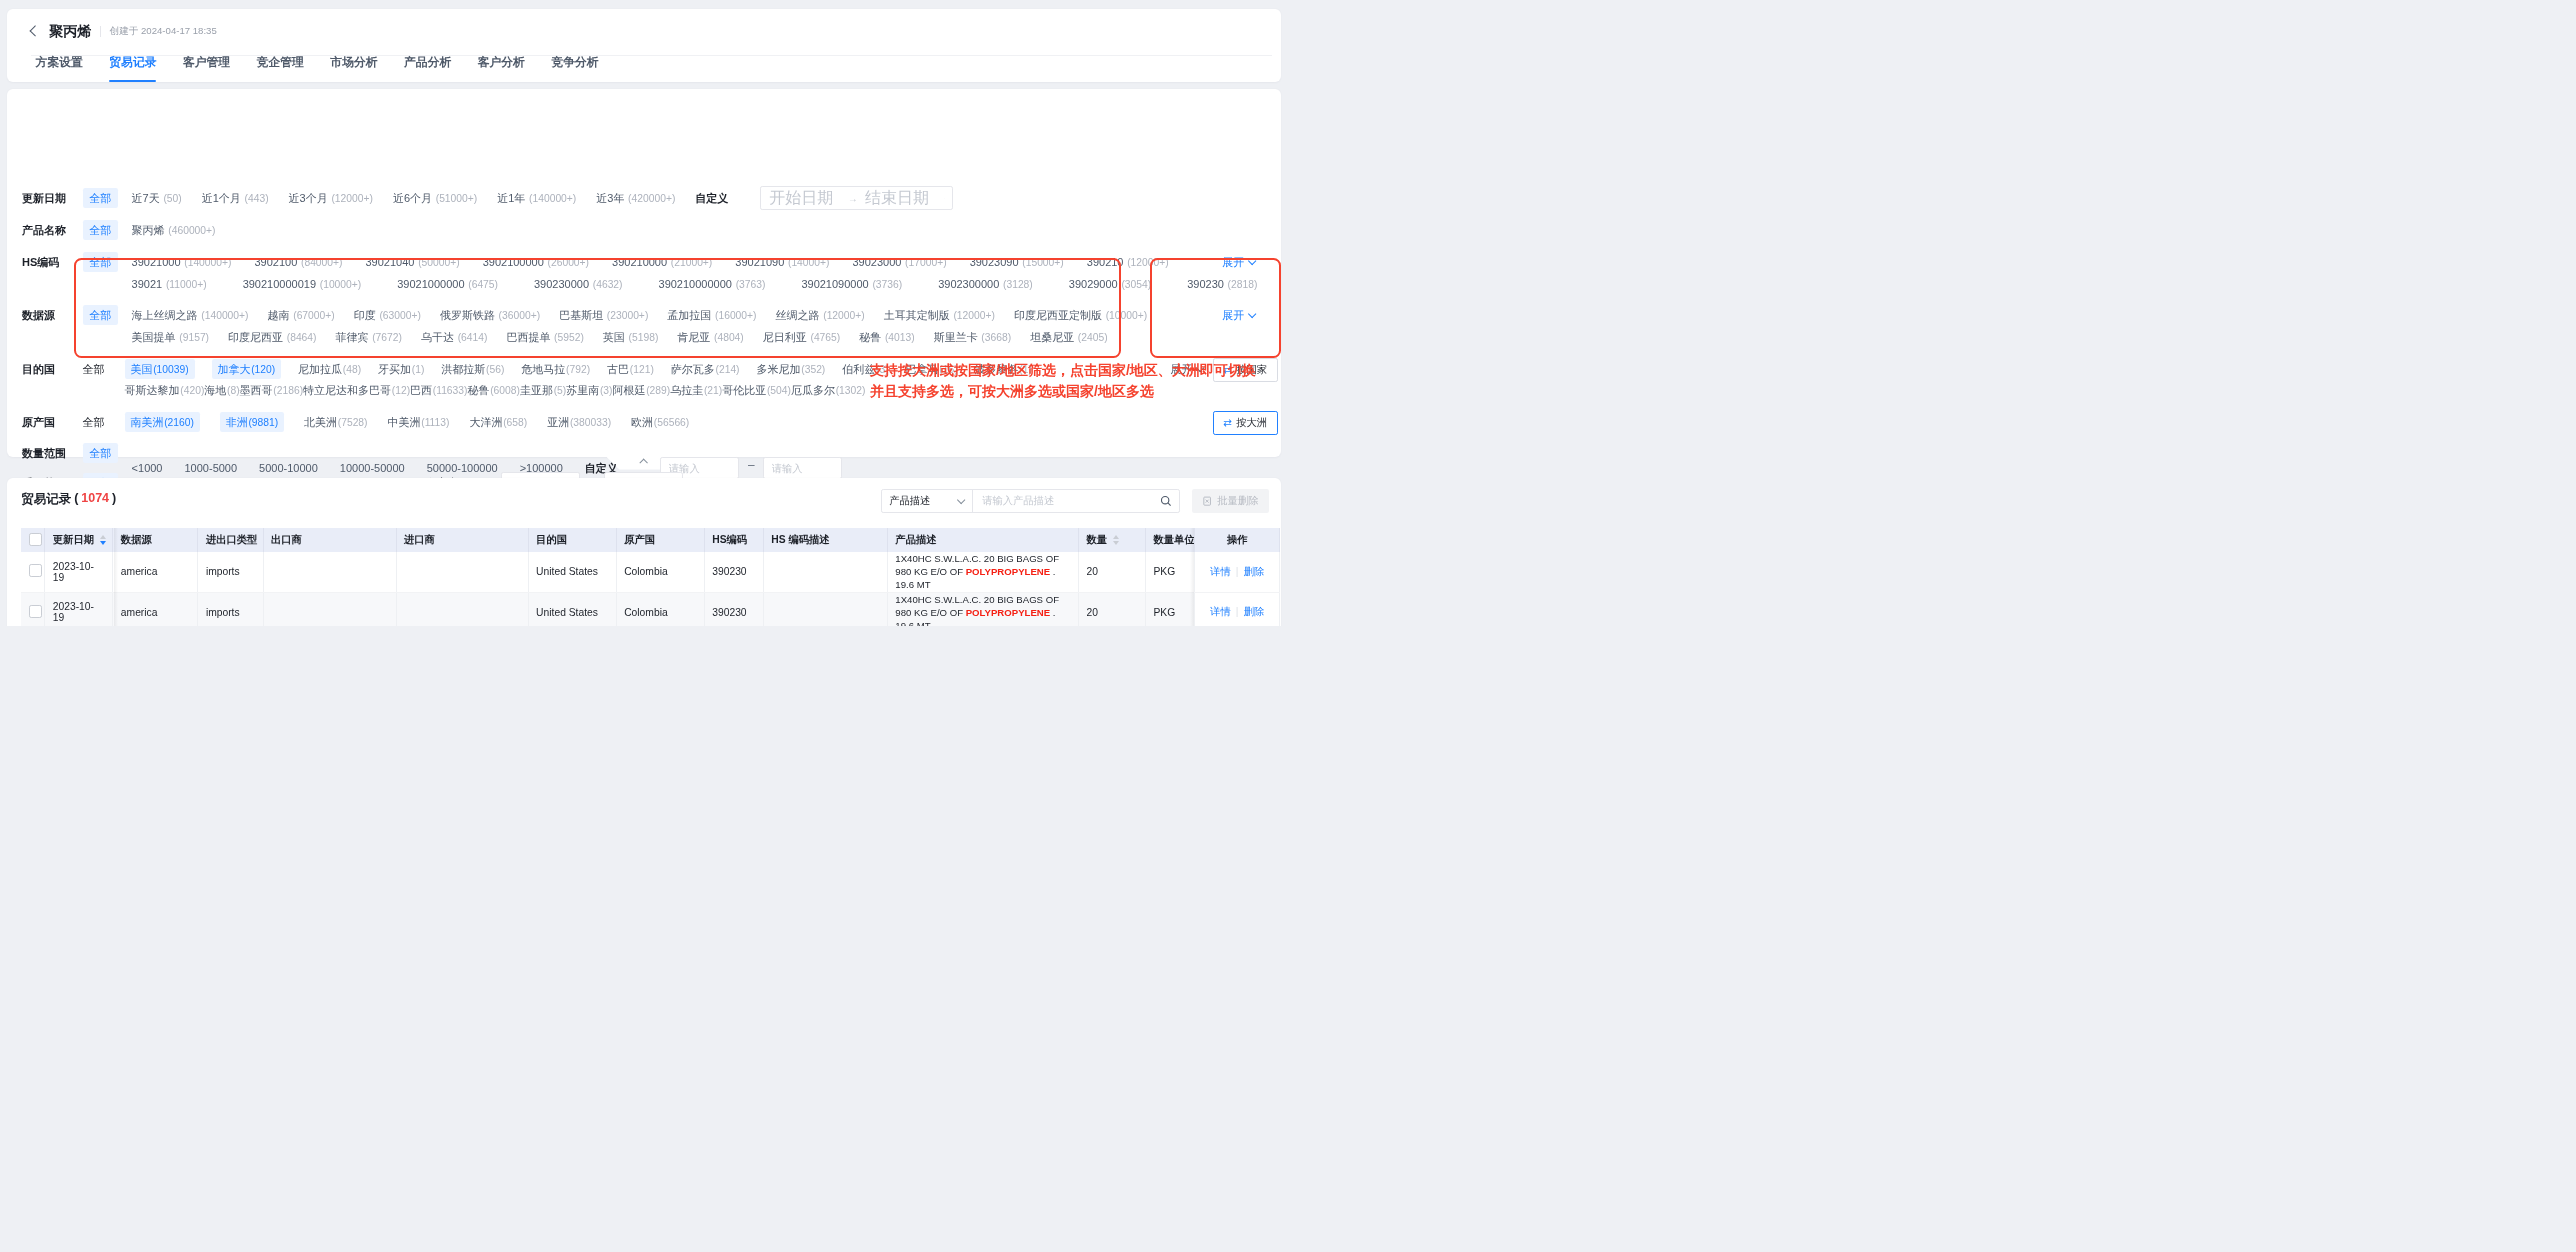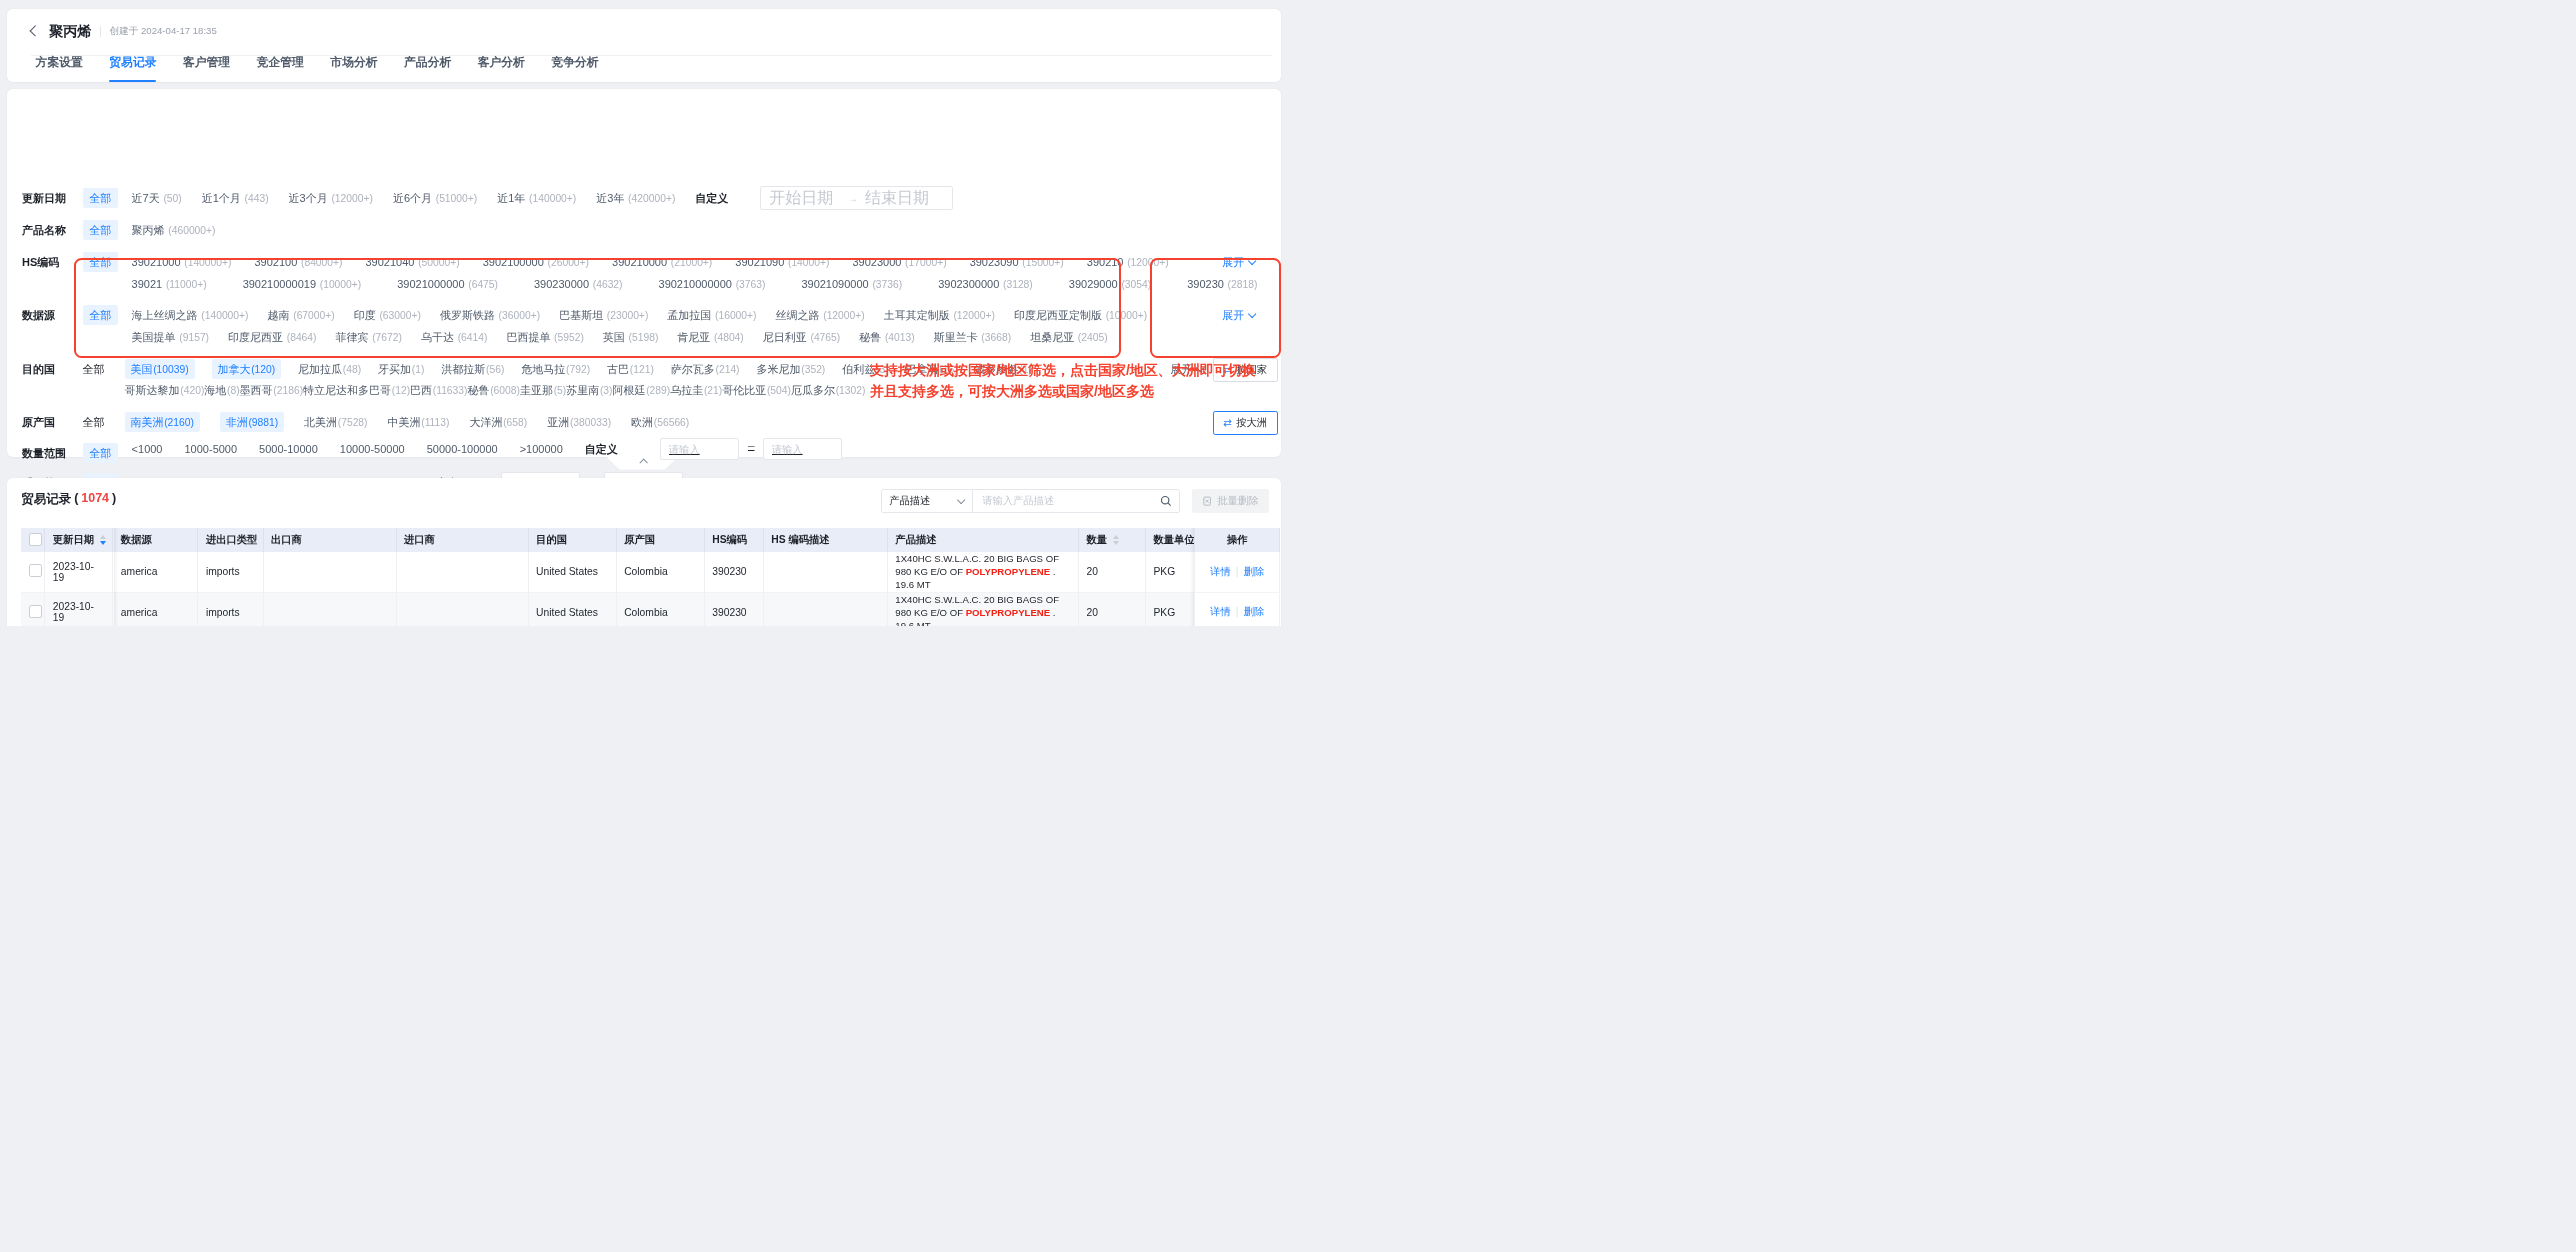--- a/index.html
+++ b/index.html
@@ -32,21 +32,21 @@
   .f-item{display:flex;align-items:center;cursor:pointer;}
   .f-name{font-size:11px;color:#4e5969;}
   .f-count{font-size:10.3px;color:#adb2bc;margin-left:3.7px;}
   .tight .f-count{margin-left:0.7px;}
   .f-item.sel{background:#e9f2ff;border-radius:2.2px;padding:2.2px 5.9px;}
   .f-item.sel .f-name,.f-item.sel .f-count{color:#2080ff;}
   .f-item.strong .f-name{color:#1d2129;font-weight:600;}
   .range-input{width:62px;height:20.6px;border:0.7px solid #e5e6eb;border-radius:2.2px;font-size:10.3px;padding:0 7.4px;color:#1d2129;outline:none;background:#fff;}
   .range-input::placeholder{color:#c5c9d1;}
   .dash{color:#4e5969;margin:0 8.8px;}
-  .inputs-tail{display:flex;align-items:flex-start;margin-left:20.6px;text-decoration:underline;}
+  .inputs-tail{display:flex;align-items:flex-start;margin-left:20.6px;}
   .date-box{margin-left:11.8px;width:193px;height:23.6px;border:0.7px solid #e5e6eb;border-radius:2.2px;display:flex;align-items:center;padding:0 8px;box-sizing:border-box;gap:7.4px;background:#fff;cursor:text;}
   .date-ph{font-size:16px;color:#c5c9d1;}
   .date-arrow{color:#c5c9d1;font-size:9.6px;}
   .date-sp{flex:1;}
   .expand{position:absolute;display:flex;align-items:center;gap:3.7px;font-size:11px;color:#2080ff;cursor:pointer;height:22px;}
   .expand.grey{color:#4e5969;}
   .chev{width:5.2px;height:5.2px;border-right:1.2px solid currentColor;border-bottom:1.2px solid currentColor;transform:rotate(45deg) translateY(-1.5px);}
   .switch-btn{position:absolute;left:1206px;width:63px;height:22px;border:0.7px solid #d9dce3;border-radius:2.2px;background:#fff;display:flex;align-items:center;justify-content:center;gap:4.4px;font-size:10.3px;color:#1d2129;cursor:pointer;}
   .switch-btn .sw-ic{color:#2080ff;font-size:10.3px;line-height:1;}
   .switch-btn.blue{border-color:#2080ff;}
@@ -511,21 +511,21 @@
       </span>
       <span class="f-item">
         <span class="f-name">欧洲</span>
         <span class="f-count">(56566)</span>
       </span>
     </div>
     <div class="f-label" style="top: 353px;">数量范围</div>
     <div class="all-tag" style="top: 353px;">
       <span>全部</span>
     </div>
-    <div class="f-line" style="top: 349px; left: 125px; gap: 22px;">
+    <div class="f-line" style="top: 368px; left: 125px; gap: 22px;">
       <span class="f-item">
         <span class="f-name">&lt;1000</span>
       </span>
       <span class="f-item">
         <span class="f-name">1000-5000</span>
       </span>
       <span class="f-item">
         <span class="f-name">5000-10000</span>
       </span>
       <span class="f-item">

